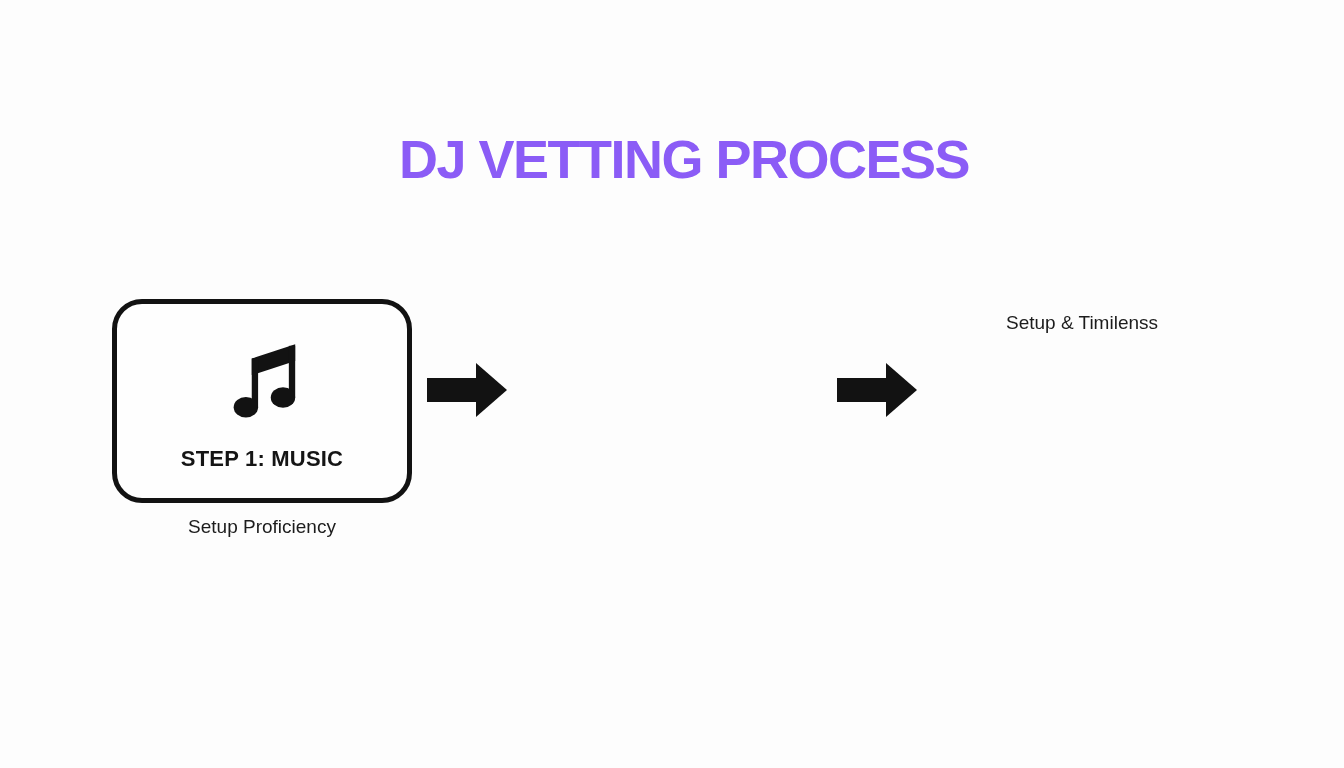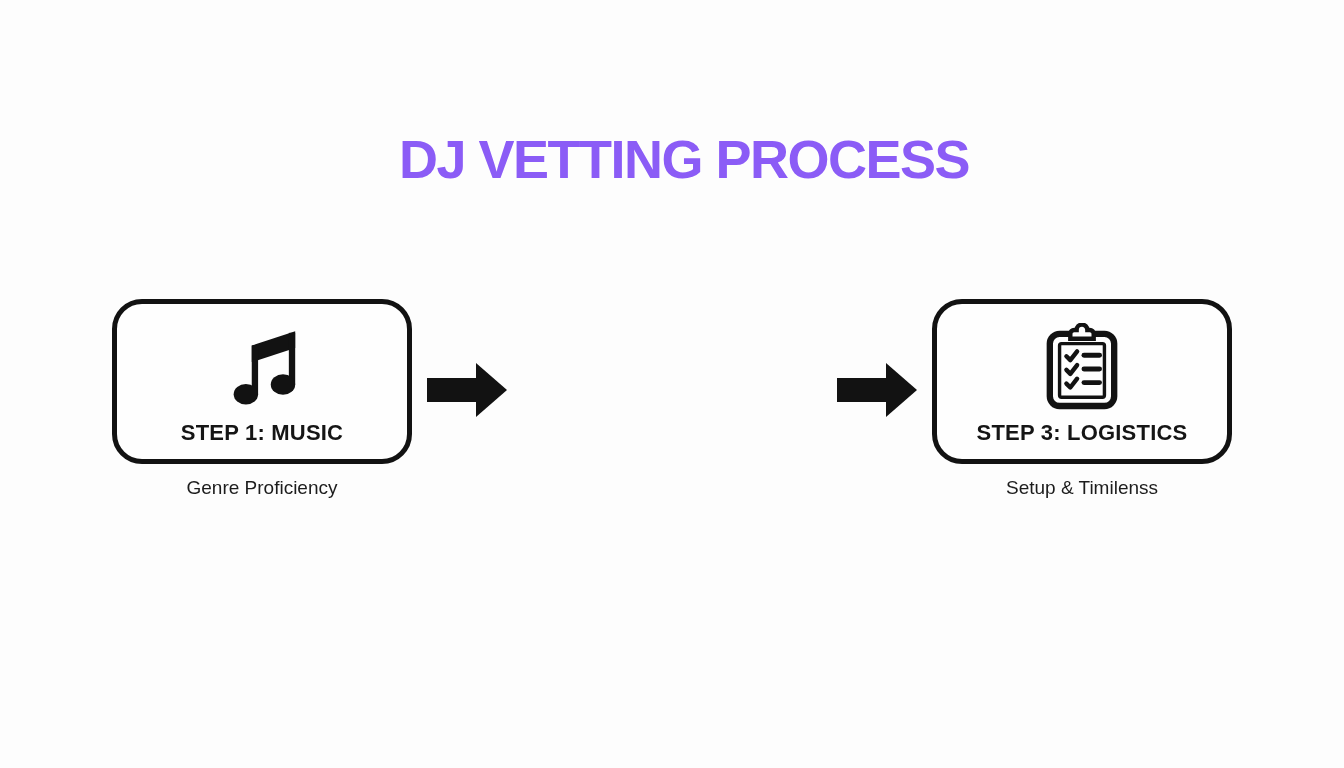--- a/index.html
+++ b/index.html
@@ -42,28 +42,28 @@
   }
   .step {
     width: 300px;
     display: flex;
     flex-direction: column;
     align-items: center;
   }
   .box {
     box-sizing: border-box;
     width: 300px;
-    height: 165px;
+    height: 204px;
     border: 5px solid #121212;
     border-radius: 30px;
     background: #fefefe;
     display: flex;
     flex-direction: column;
     align-items: center;
-    padding: 10px 8px 13px 8px;
+    padding: 10px 8px 26px 8px;
   }
   .icon-wrap {
     flex: 1;
     display: flex;
     align-items: center;
     justify-content: center;
   }
   .step-label {
     font-size: 22px;
     font-weight: bold;
@@ -104,21 +104,21 @@
               <polygon points="31.5,20 76,5.5 76,22.5 31.5,37"></polygon>
               <rect x="31.5" y="20" width="6.5" height="50"></rect>
               <rect x="69.5" y="7" width="6.5" height="53"></rect>
               <ellipse cx="25.5" cy="70" rx="12.5" ry="10.5"></ellipse>
               <ellipse cx="63.5" cy="60" rx="12.5" ry="10.5"></ellipse>
             </g>
           </svg>
         </span>
         <div class="step-label">STEP 1: MUSIC</div>
       </div>
-      <div class="caption">Genre Proficiency</div>
+      <div class="caption">Setup Proficiency</div>
     </div>
 
     <span class="arrow">
       <svg width="80" height="66" viewBox="0 0 80 66">
         <g fill="#121212">
           <rect x="0" y="21" width="50" height="24"></rect>
           <polygon points="49,6 49,60 80,33"></polygon>
         </g>
       </svg>
     </span>
@@ -129,37 +129,17 @@
     <span class="arrow">
       <svg width="80" height="66" viewBox="0 0 80 66">
         <g fill="#121212">
           <rect x="0" y="21" width="50" height="24"></rect>
           <polygon points="49,6 49,60 80,33"></polygon>
         </g>
       </svg>
     </span>
 
     <div class="step">
-      <div class="box">
-        <span class="icon-wrap">
-          <svg width="78" height="88" viewBox="0 0 80 90">
-            <rect x="7" y="11" width="66" height="74" rx="10" fill="none" stroke="#121212" stroke-width="6.5"></rect>
-            <rect x="17" y="21" width="46" height="55" rx="2" fill="none" stroke="#121212" stroke-width="3.5"></rect>
-            <path d="M28,16 v-5 a4,4 0 0 1 4,-4 h2.5 a5.5,5.5 0 0 1 11,0 H48 a4,4 0 0 1 4,4 v5 z" fill="#fefefe" stroke="#121212" stroke-width="4.5"></path>
-            <g stroke="#121212" stroke-width="4.5" fill="none" stroke-linecap="round" stroke-linejoin="round">
-              <polyline points="24,34 28,38 35,29"></polyline>
-              <polyline points="24,48 28,52 35,43"></polyline>
-              <polyline points="24,62 28,66 35,57"></polyline>
-            </g>
-            <g stroke="#121212" stroke-width="5" stroke-linecap="round">
-              <line x1="42" y1="33" x2="58" y2="33"></line>
-              <line x1="42" y1="47" x2="58" y2="47"></line>
-              <line x1="42" y1="61" x2="58" y2="61"></line>
-            </g>
-          </svg>
-        </span>
-        <div class="step-label">STEP 3: LOGISTICS</div>
-      </div>
       <div class="caption">Setup &amp; Timilenss</div>
     </div>
 
   </div>
 </div>
 
 </body></html>

